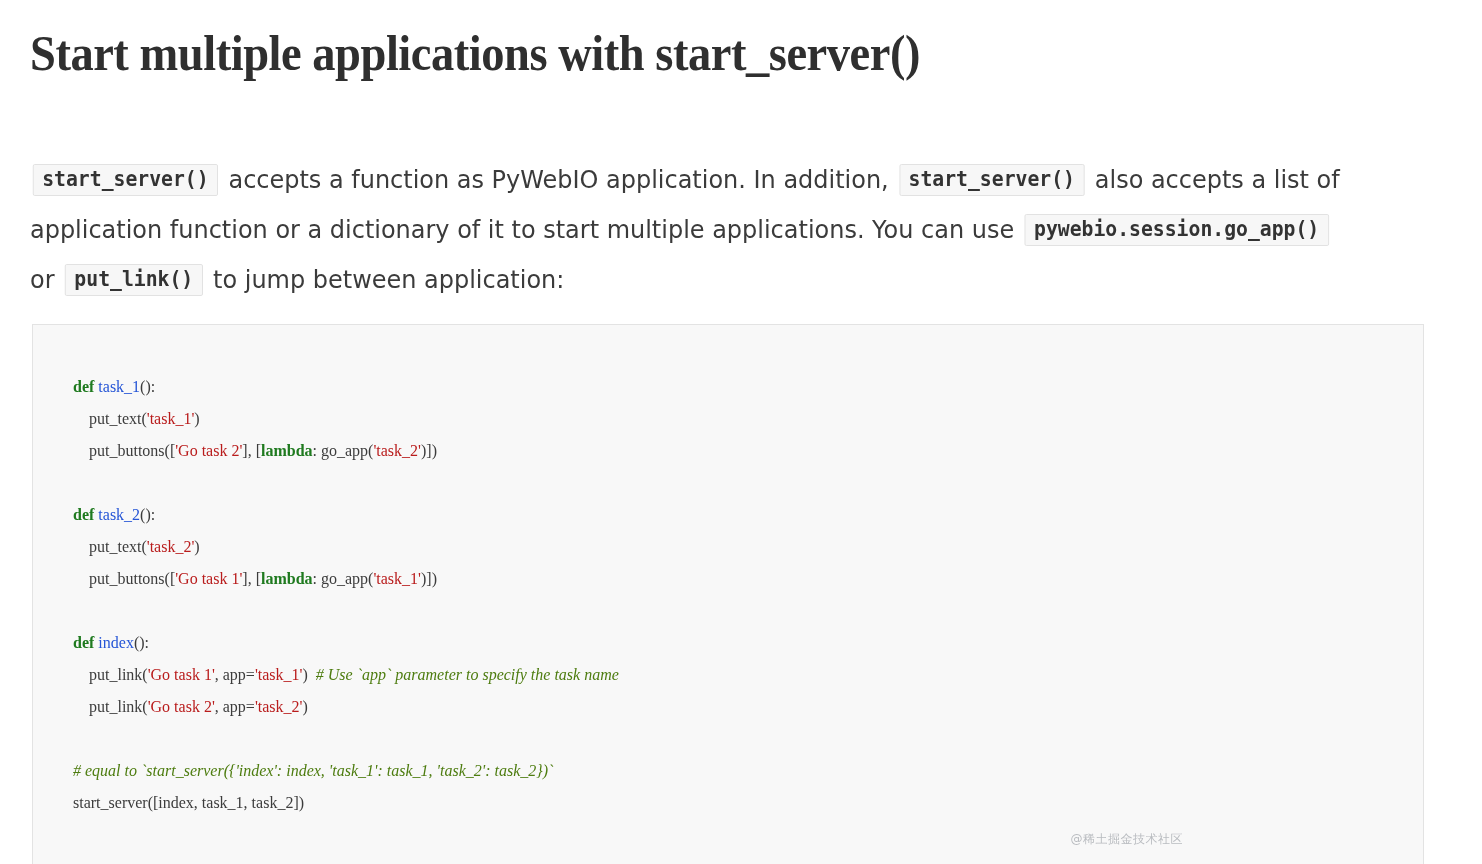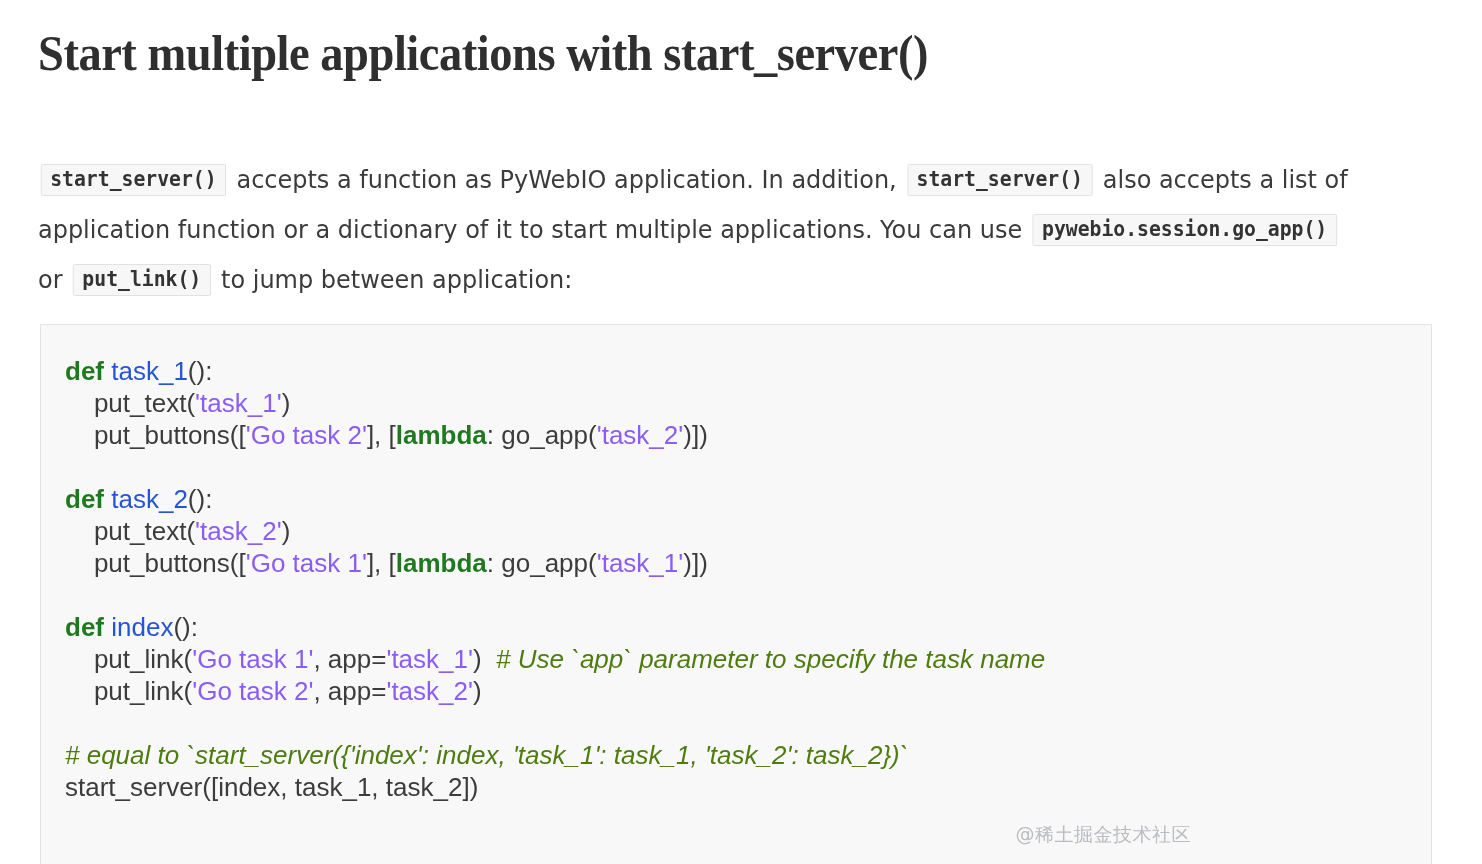--- a/index.html
+++ b/index.html
@@ -11,21 +11,21 @@
     width: 1482px;
     height: 864px;
     position: relative;
     overflow: hidden;
     font-family: "Liberation Sans", sans-serif;
     -webkit-font-smoothing: antialiased;
   }
 
   .page {
     position: absolute;
-    top: 0; left: 16px;
+    top: 0; left: 8px;
     width: 1191px;
     height: 864px;
   }
 
   
   .page-title {
     position: absolute;
     left: 22px;
     top: 22px;
     width: 1420px;
@@ -81,44 +81,44 @@
     top: 324px;
     width: 1392px;
     height: 540px;
     background: #f8f8f8;
     border: 1px solid #e3e3e3;
     border-bottom: none;
     box-sizing: border-box;
     overflow: hidden;
   }
   .codeblock pre {
-    margin: 0;
+    margin: 16px;
     padding: 30px 0 0 24px;
-    font-family: Liberation Sans, sans-serif;
-    font-size: 26px;
+    font-family: Liberation Serif, serif;
+    font-size: 16px;
     line-height: 32px;
     color: #3c3c3c;
     white-space: pre;
     tab-size: 4;
   }
   .codeblock pre .ln { display: block; min-height: 32px; }
 
   .k  { color: #1f7a1f; font-weight: bold; }   
   .fn { color: #2555d6; font-weight: normal; } 
-  .s  { color: #8b5cf6; }                      
+  .s  { color: #b91c1c; }                      
   .c  { color: #4d7c0f; font-style: italic; }  
   .p  { color: #3c3c3c; }                      
 
   
   .watermark {
     position: absolute;
     right: 16px;
     bottom: 16px;
     font-family: "DejaVu Sans", "Liberation Sans", sans-serif;
-    font-size: 19px;
+    font-size: 12px;
     color: #b9bcc0;
     letter-spacing: 0.5px;
     user-select: none;
   }
 </style>
 </head>
 <body>
 
 <div class="page">
 

